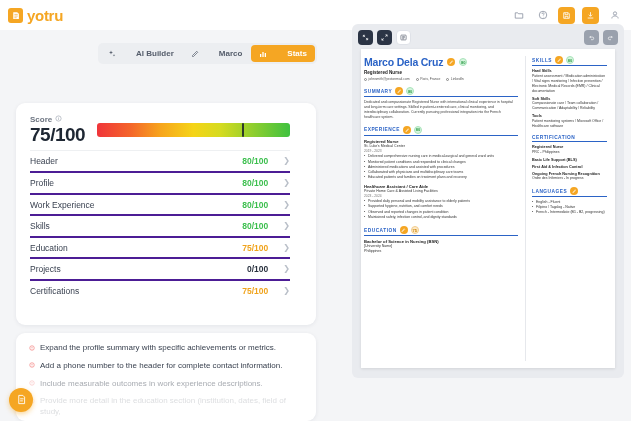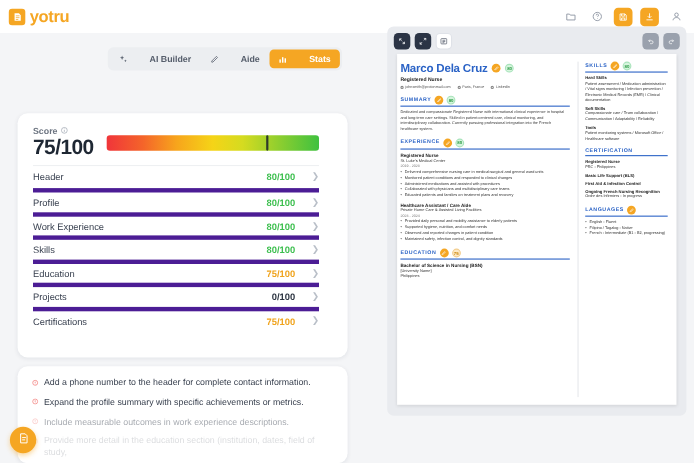--- a/index.html
+++ b/index.html
@@ -77,21 +77,21 @@
                 #f5d417 50%, #d5db20 64%, #93cf2e 80%, #3fc13f 100%);
   }
   .gauge-marker {
     position: absolute; top: 0; width: 2px; height: 14px;
     background: #2f3a2a; border-radius: 1px;
   }
 
   .rows { margin-top: 5px; }
   .row {
     display: flex; align-items: center; height: 21.5px;
-    border-top: 4px solid #4c1d95; font-size: 8.5px;
+    border-top: 2px solid #4c1d95; font-size: 8.5px;
   }
   .row:first-child { border-top: 1px solid #eef0f2; }
   .row-label { color: #394150; font-size: 8.5px; }
   .row-right { margin-left: auto; display: flex; align-items: center; gap: 15px; }
   .row-score { font-size: 8.5px; font-weight: 700; }
   .row-score.good { color: #3cbf4e; }
   .row-score.warn { color: #f0a31c; }
   .row-score.bad  { color: #2b3340; }
   .chev { color: #b9bfc8; font-size: 8px; line-height: 1; }
 
@@ -230,21 +230,21 @@
         </svg>
       </span>
       <span>AI Builder</span>
     </button>
     <button class="tab">
       <span>
         <svg width="8" height="8" viewBox="0 0 16 16" fill="none" stroke="currentColor" stroke-width="1.4">
           <path d="M11.5 2.5l2 2L5 13H3v-2z"></path>
         </svg>
       </span>
-      <span>Aide</span>
+      <span>Marco</span>
     </button>
     <button class="tab active">
       <span>
         <svg width="8" height="8" viewBox="0 0 16 16" fill="currentColor">
           <rect x="2" y="8" width="2.6" height="6"></rect>
             <rect x="6.7" y="4" width="2.6" height="10"></rect>
             <rect x="11.4" y="6" width="2.6" height="8"></rect>
         </svg>
       </span>
       <span>Stats</span>
@@ -327,29 +327,29 @@
   </div>
 
   <div class="card" id="sugg-card">
     <div id="sugg-list">
         <div class="sugg">
           <span class="dot"><svg width="6" height="6" viewBox="0 0 16 16" fill="none" stroke="currentColor" stroke-width="1.6">
               <circle cx="8" cy="8" r="6"></circle>
               <path d="M8 5v4"></path>
               <circle cx="8" cy="11" r=".7" fill="currentColor" stroke="none"></circle>
             </svg></span>
-          <span>Add a phone number to the header for complete contact information.</span>
+          <span>Expand the profile summary with specific achievements or metrics.</span>
         </div>
         <div class="sugg">
           <span class="dot"><svg width="6" height="6" viewBox="0 0 16 16" fill="none" stroke="currentColor" stroke-width="1.6">
               <circle cx="8" cy="8" r="6"></circle>
               <path d="M8 5v4"></path>
               <circle cx="8" cy="11" r=".7" fill="currentColor" stroke="none"></circle>
             </svg></span>
-          <span>Expand the profile summary with specific achievements or metrics.</span>
+          <span>Add a phone number to the header for complete contact information.</span>
         </div>
         <div class="sugg fade1">
           <span class="dot"><svg width="6" height="6" viewBox="0 0 16 16" fill="none" stroke="currentColor" stroke-width="1.6">
               <circle cx="8" cy="8" r="6"></circle>
               <path d="M8 5v4"></path>
               <circle cx="8" cy="11" r=".7" fill="currentColor" stroke="none"></circle>
             </svg></span>
           <span>Include measurable outcomes in work experience descriptions.</span>
         </div>
         <div class="sugg fade2">

